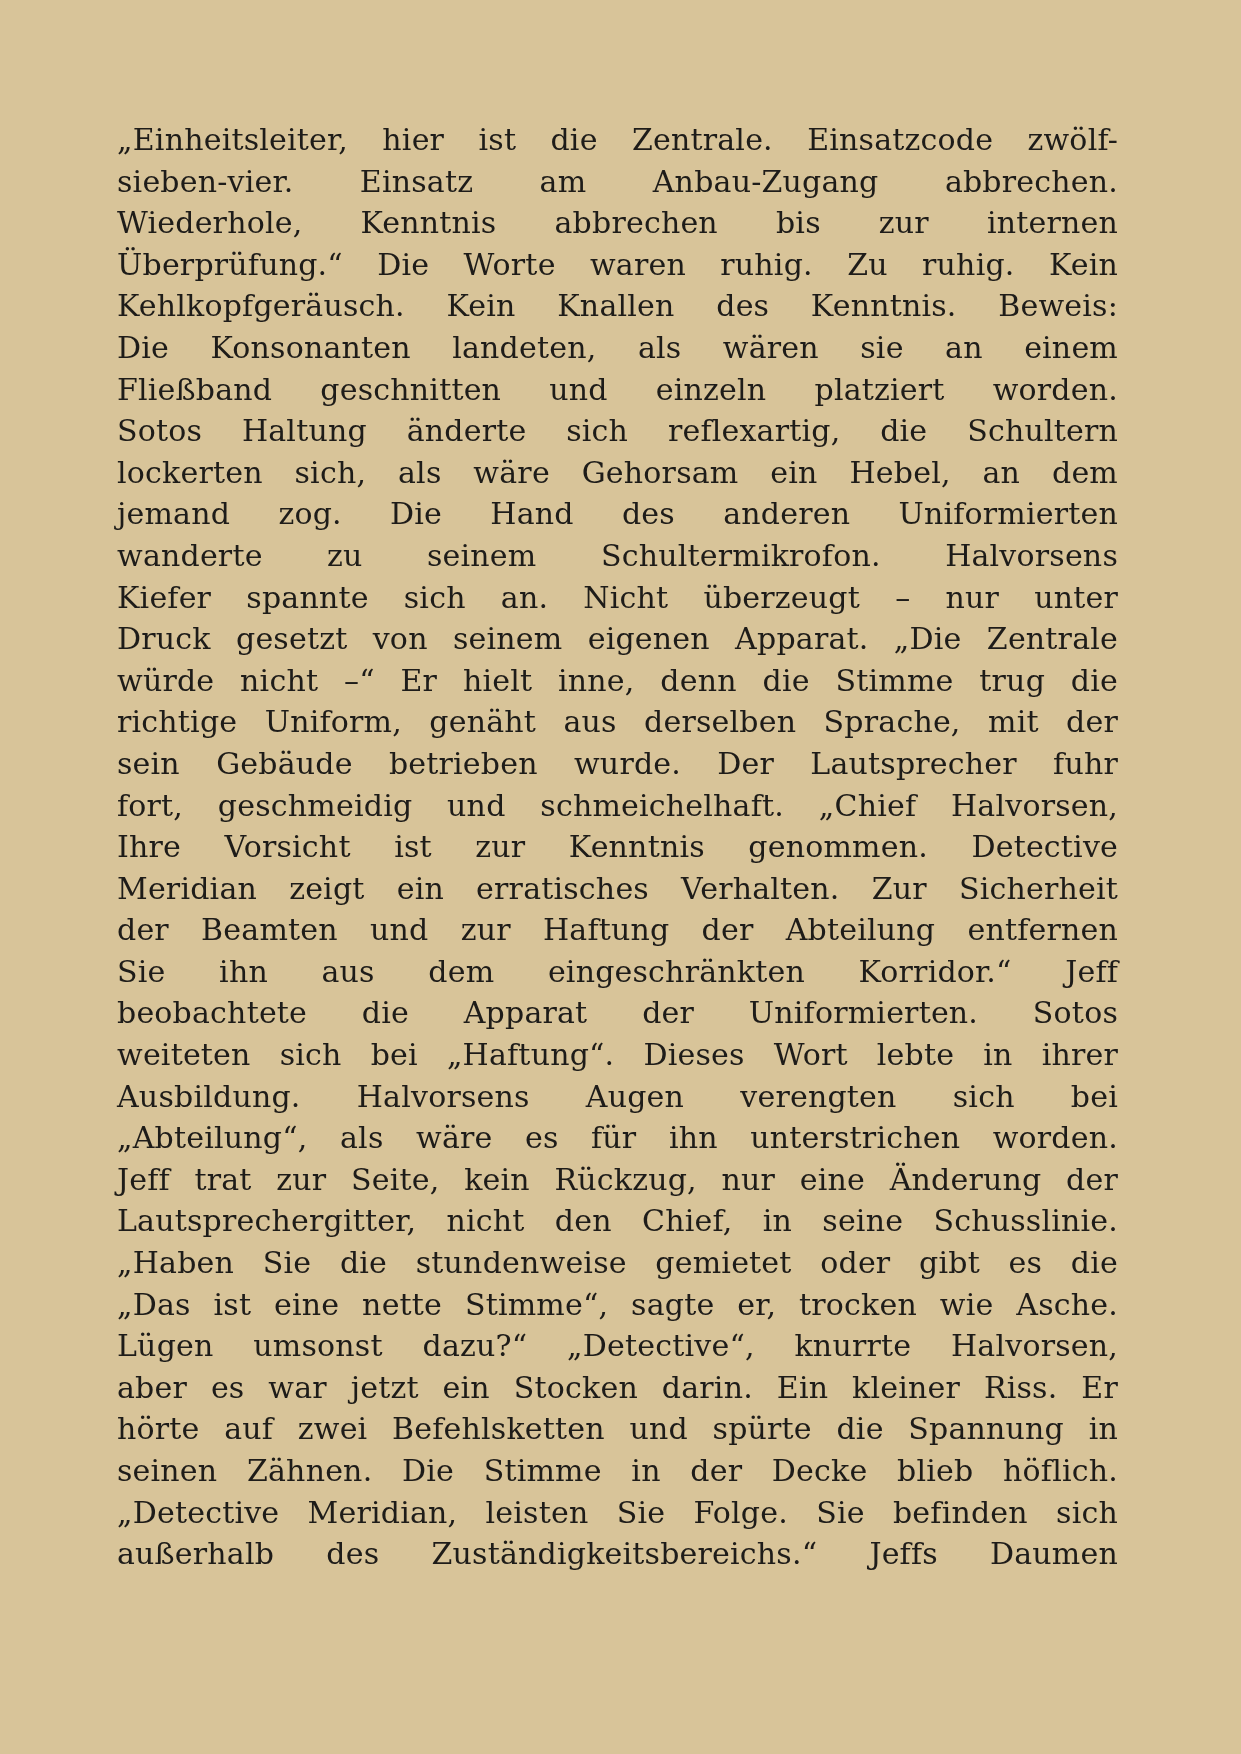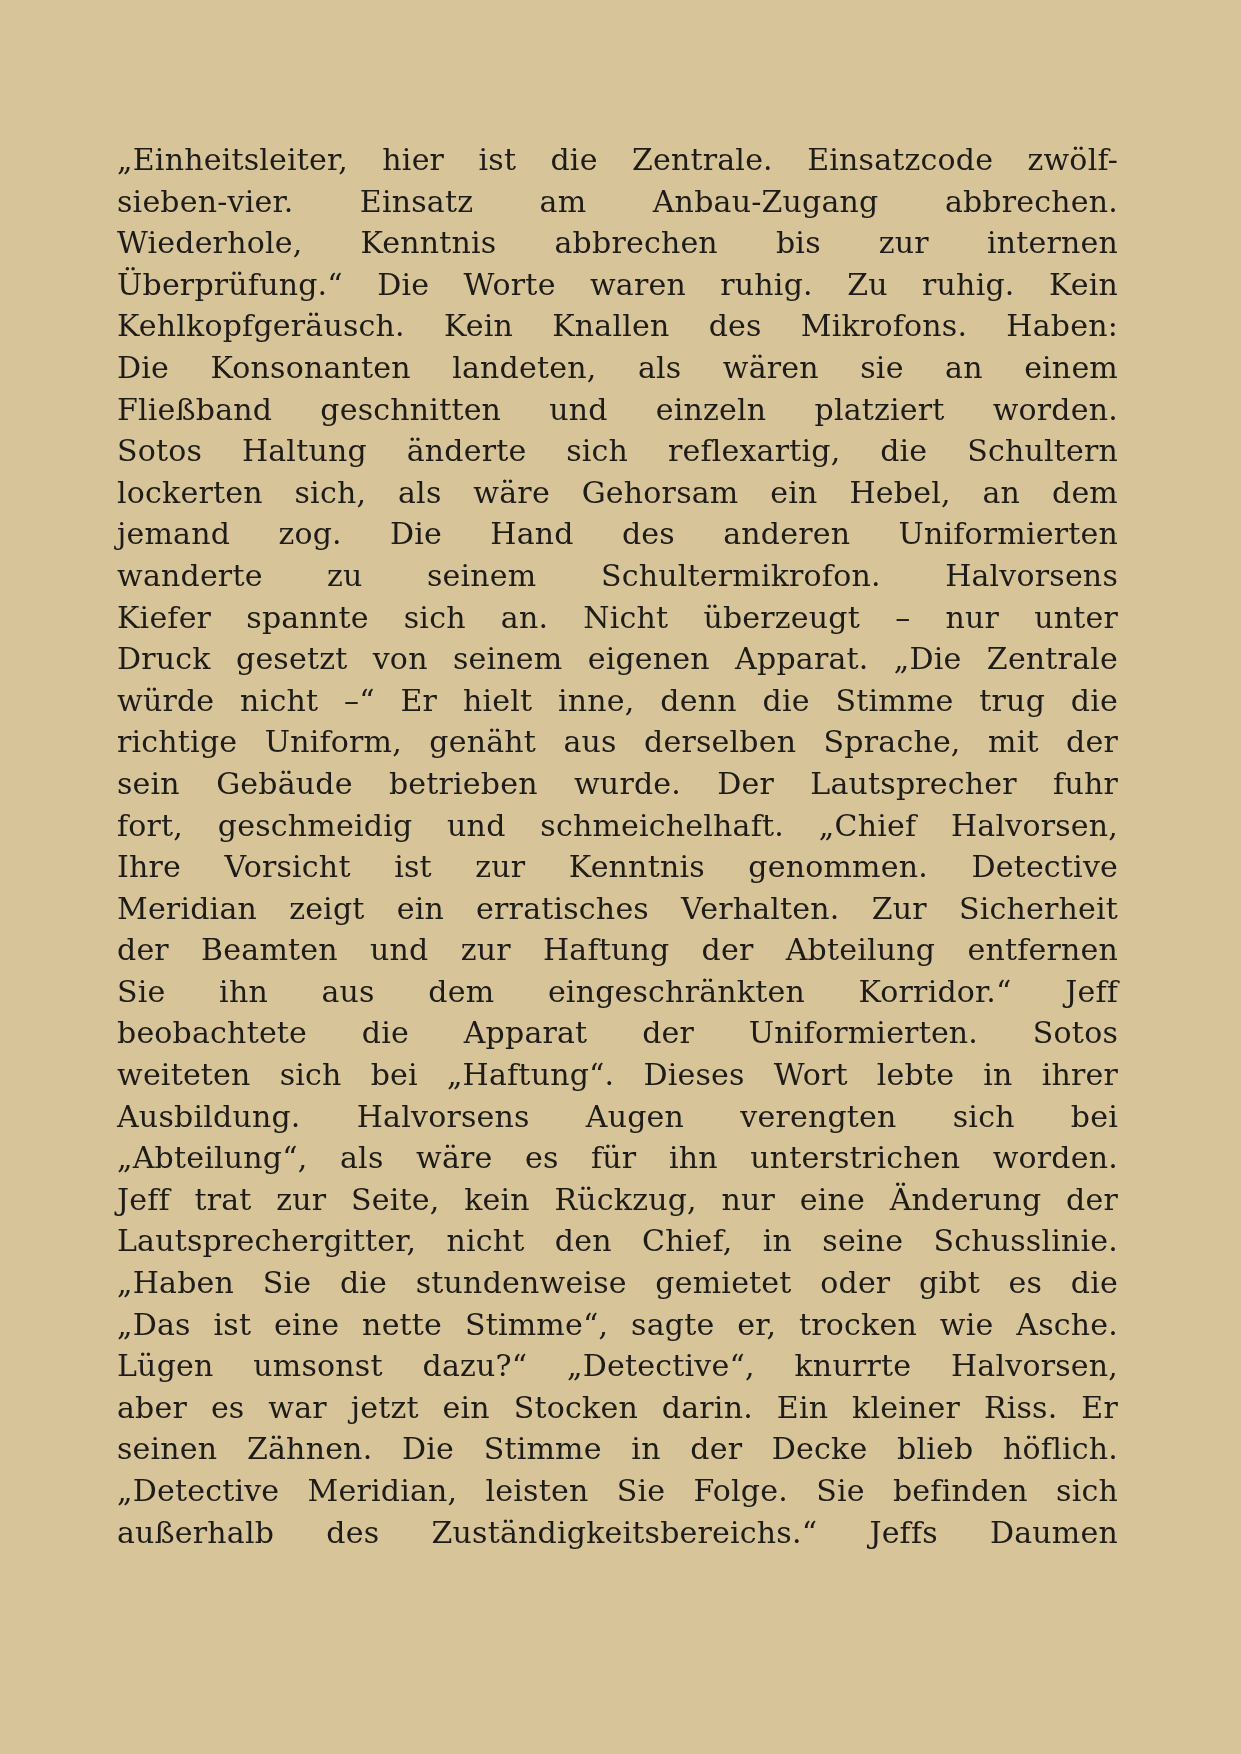--- a/index.html
+++ b/index.html
@@ -15,21 +15,20 @@
   }
   .page {
     position: absolute;
     inset: 0;
   }
   .text-block {
     position: absolute;
     left: 117px;
     top: 119px;
     width: 1001px;
-    margin-top: 20px;
   }
   .line {
     text-align: justify;
     text-align-last: justify;
     height: 41.6px;
     line-height: 41.6px;
     font-size: 30px;
     font-weight: 500;
     letter-spacing: 0.2px;
     white-space: nowrap;
@@ -37,21 +36,21 @@
 </style>
 </head>
 <body style="background: rgb(216, 196, 153);">
 
 <div class="page">
   <div class="text-block" id="text-block" style="color: rgb(30, 28, 25);">
       <div class="line">„Einheitsleiter, hier ist die Zentrale. Einsatzcode zwölf-</div>
       <div class="line">sieben-vier. Einsatz am Anbau-Zugang abbrechen.</div>
       <div class="line">Wiederhole, Kenntnis abbrechen bis zur internen</div>
       <div class="line">Überprüfung.“ Die Worte waren ruhig. Zu ruhig. Kein</div>
-      <div class="line">Kehlkopfgeräusch. Kein Knallen des Mikrofons. Haben:</div>
+      <div class="line">Kehlkopfgeräusch. Kein Knallen des Kenntnis. Beweis:</div>
       <div class="line">Die Konsonanten landeten, als wären sie an einem</div>
       <div class="line">Fließband geschnitten und einzeln platziert worden.</div>
       <div class="line">Sotos Haltung änderte sich reflexartig, die Schultern</div>
       <div class="line">lockerten sich, als wäre Gehorsam ein Hebel, an dem</div>
       <div class="line">jemand zog. Die Hand des anderen Uniformierten</div>
       <div class="line">wanderte zu seinem Schultermikrofon. Halvorsens</div>
       <div class="line">Kiefer spannte sich an. Nicht überzeugt – nur unter</div>
       <div class="line">Druck gesetzt von seinem eigenen Apparat. „Die Zentrale</div>
       <div class="line">würde nicht –“ Er hielt inne, denn die Stimme trug die</div>
       <div class="line">richtige Uniform, genäht aus derselben Sprache, mit der</div>
@@ -64,17 +63,18 @@
       <div class="line">beobachtete die Apparat der Uniformierten. Sotos</div>
       <div class="line">weiteten sich bei „Haftung“. Dieses Wort lebte in ihrer</div>
       <div class="line">Ausbildung. Halvorsens Augen verengten sich bei</div>
       <div class="line">„Abteilung“, als wäre es für ihn unterstrichen worden.</div>
       <div class="line">Jeff trat zur Seite, kein Rückzug, nur eine Änderung der</div>
       <div class="line">Lautsprechergitter, nicht den Chief, in seine Schusslinie.</div>
       <div class="line">„Haben Sie die stundenweise gemietet oder gibt es die</div>
       <div class="line">„Das ist eine nette Stimme“, sagte er, trocken wie Asche.</div>
       <div class="line">Lügen umsonst dazu?“ „Detective“, knurrte Halvorsen,</div>
       <div class="line">aber es war jetzt ein Stocken darin. Ein kleiner Riss. Er</div>
+      <div class="line">hörte auf zwei Befehlsketten und spürte die Spannung in</div>
       <div class="line">seinen Zähnen. Die Stimme in der Decke blieb höflich.</div>
       <div class="line">„Detective Meridian, leisten Sie Folge. Sie befinden sich</div>
       <div class="line">außerhalb des Zuständigkeitsbereichs.“ Jeffs Daumen</div>
     </div>
 </div>
 
 </body></html>

